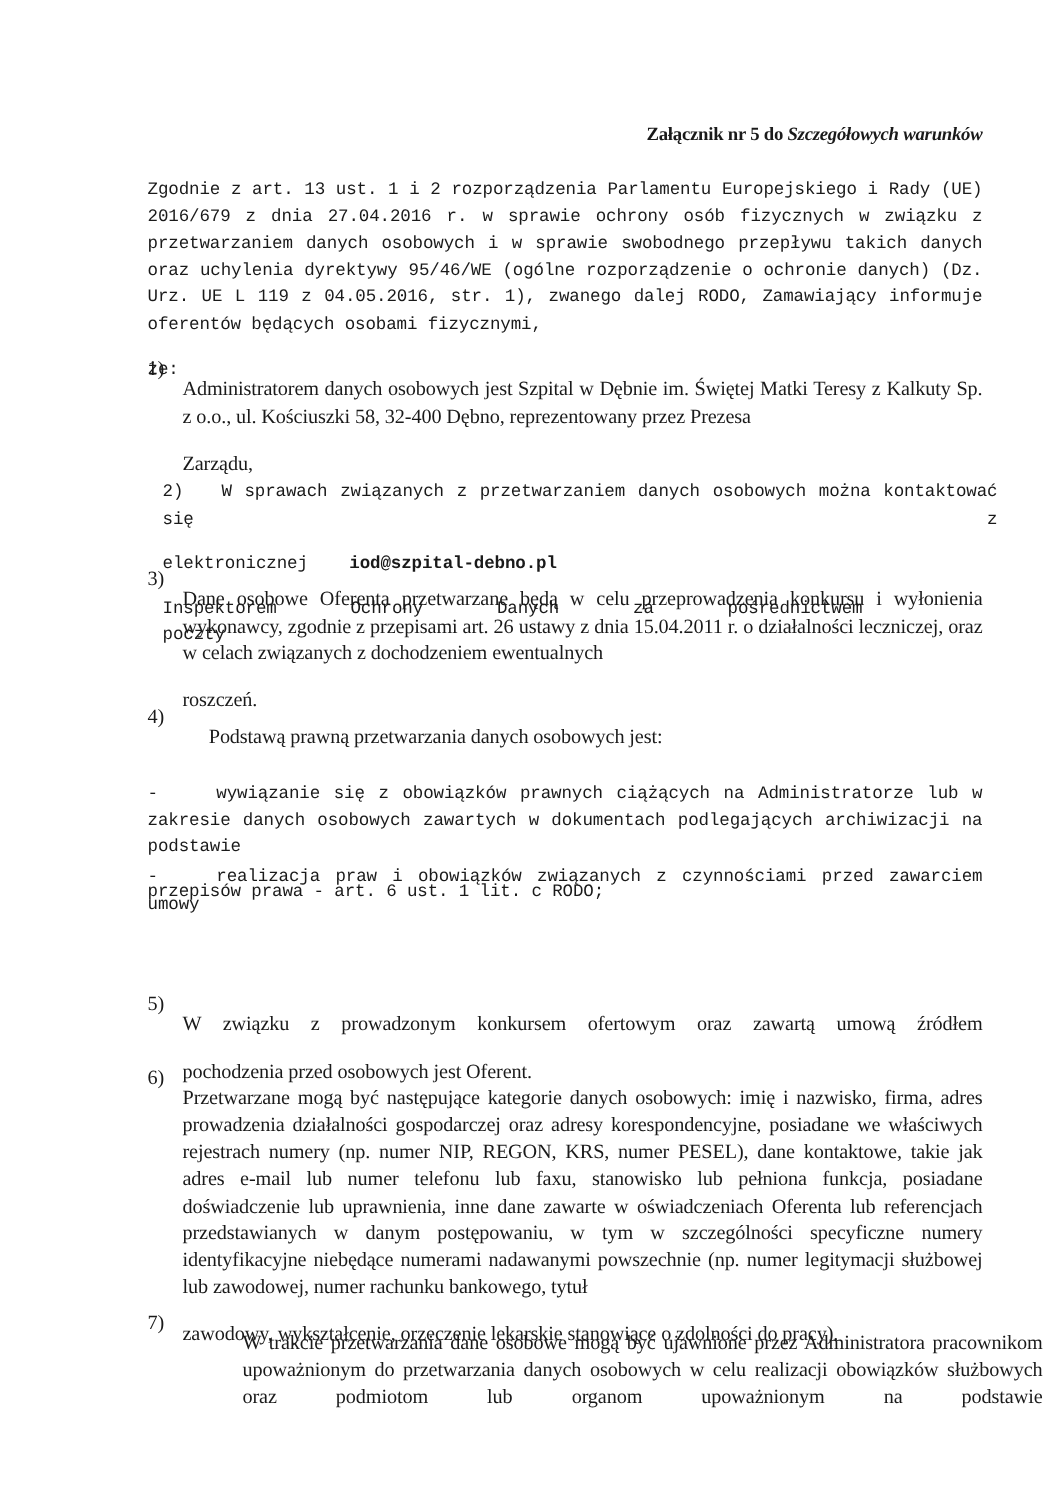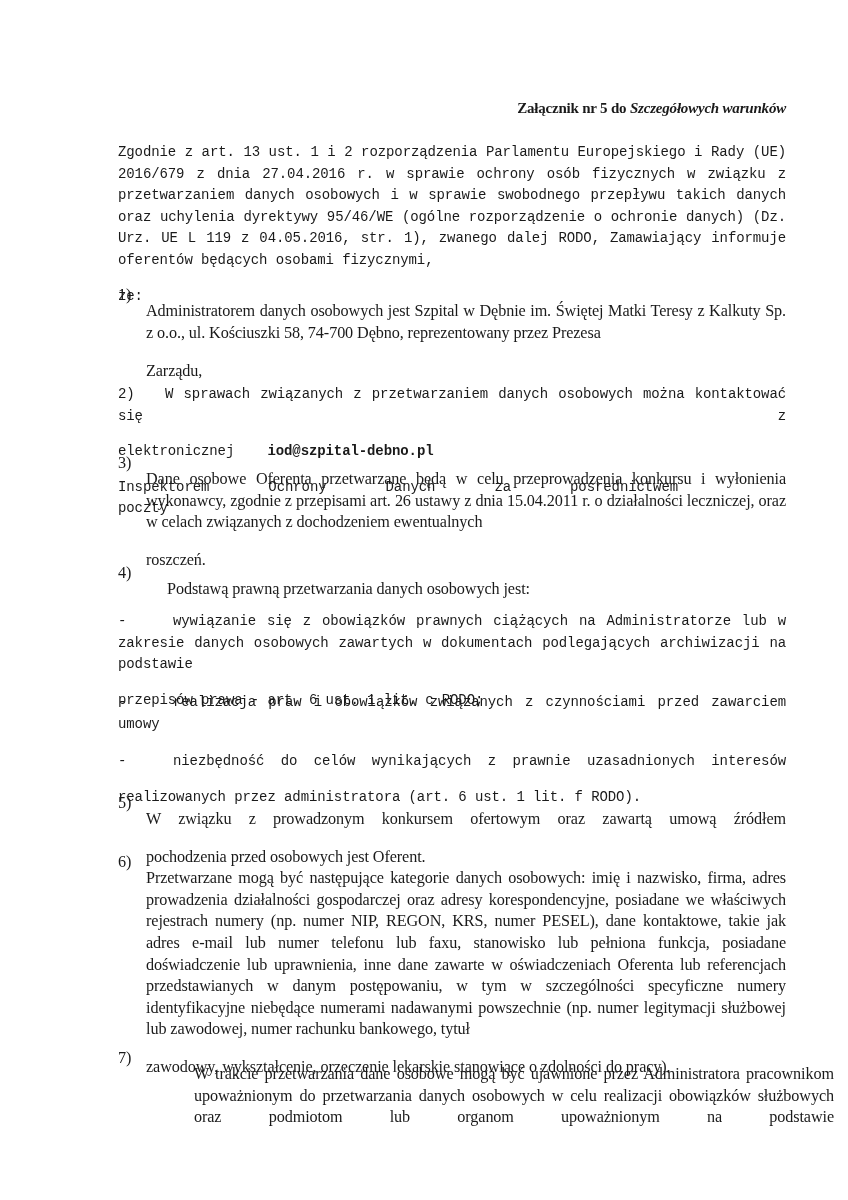--- a/index.html
+++ b/index.html
@@ -29,51 +29,47 @@
     <span>Załącznik nr 5 do </span><i>Szczegółowych warunków</i>
   </div>
 
   <div class="full" style="top:128px;">
     <p>Zgodnie z art. 13 ust. 1 i 2 rozporządzenia Parlamentu Europejskiego i Rady (UE) 2016/679 z dnia 27.04.2016 r. w sprawie ochrony osób fizycznych w związku z przetwarzaniem danych osobowych i w sprawie swobodnego przepływu takich danych oraz uchylenia dyrektywy 95/46/WE (ogólne rozporządzenie o ochronie danych) (Dz. Urz. UE L 119 z 04.05.2016, str. 1), zwanego dalej RODO, Zamawiający informuje oferentów będących osobami fizycznymi,</p>
     <p>że:</p>
   </div>
 
   <span class="num" style="top:285px;">1)</span>
   <div class="ind" style="top:285px;">
-    <p>Administratorem danych osobowych jest Szpital w  Dębnie im. Świętej Matki Teresy z Kalkuty  Sp. z o.o., ul. Kościuszki 58, 74-700 Dębno, reprezentowany przez Prezesa</p>
+    <p>Administratorem danych osobowych jest Szpital w  Dębnie im. Świętej Matki Teresy z Kalkuty  Sp. z o.o., ul. Kościuszki 58, 32-400 Dębno, reprezentowany przez Prezesa</p>
     <p>Zarządu,</p>
   </div>
 
-  <div class="full" style="top:370px;">
+  <div class="full" style="top:370px;margin-left:12px;">
     <p class="justify-last"><span>2)</span>&nbsp;&nbsp;&nbsp;<span>W sprawach związanych z przetwarzaniem danych osobowych można kontaktować się z</span></p>
     <p><span>elektronicznej</span>&nbsp;&nbsp;&nbsp;&nbsp;<b class="email">iod@szpital-debno.pl</b></p>
     <p style="word-spacing:50px; width:560px;">Inspektorem    Ochrony    Danych    za    pośrednictwem    poczty</p>
   </div>
 
   <span class="num" style="top:453px;">3)</span>
   <div class="ind" style="top:453px;">
     <p>Dane osobowe Oferenta przetwarzane będą w celu przeprowadzenia konkursu i wyłonienia wykonawcy, zgodnie z przepisami art. 26 ustawy z dnia 15.04.2011 r. o działalności leczniczej, oraz w celach związanych z dochodzeniem ewentualnych</p>
     <p>roszczeń.</p>
   </div>
 
   <span class="num" style="top:563px;">4)</span>
   <div class="ind" style="top:563px;margin-left:21px;">
     <p>Podstawą prawną przetwarzania danych osobowych jest:</p>
   </div>
 
-  <div class="full" style="top:597px;">
+  <div class="full" style="top:611px;">
     <p><span class="dash">-</span><span>wywiązanie się z obowiązków prawnych ciążących na Administratorze lub w zakresie danych osobowych zawartych w dokumentach podlegających archiwizacji na podstawie</span></p>
     <p>przepisów prawa - art. 6 ust. 1 lit. c RODO;</p>
   </div>
   <div class="full" style="top:678px;">
     <p class="justify-last"><span class="dash">-</span><span>realizacja praw i obowiązków związanych z czynnościami przed zawarciem umowy</span></p>
-  </div>
-  <div class="full" style="top:737px;">
-    <p class="justify-last"><span class="dash">-</span><span>niezbędność do celów wynikających z prawnie uzasadnionych interesów</span></p>
-    <p>realizowanych przez administratora (art. 6 ust. 1 lit. f RODO).</p>
   </div>
 
   <span class="num" style="top:793px;">5)</span>
   <div class="ind2" style="top:793px;">
     <p class="justify-last">W związku z prowadzonym konkursem ofertowym oraz zawartą umową źródłem</p>
     <p>pochodzenia przed osobowych jest Oferent.</p>
   </div>
 
   <span class="num" style="top:852px;">6)</span>
   <div class="ind2" style="top:852px;">

